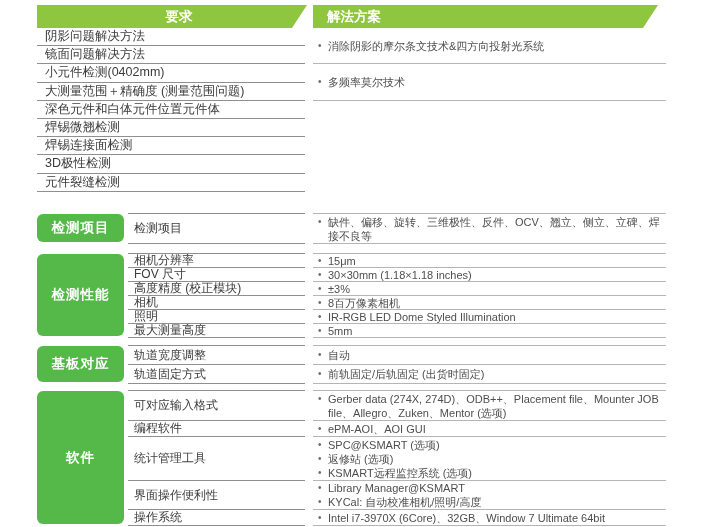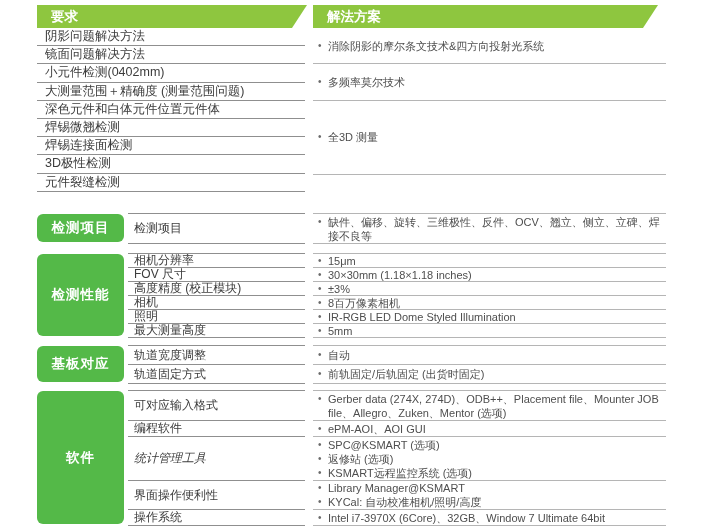--- a/index.html
+++ b/index.html
@@ -11,21 +11,21 @@
   .page{position:relative;width:725px;height:527px;background:#fff;overflow:hidden;}
 
   
   .banner{
     position:absolute;top:5px;height:23px;box-sizing:border-box;
     color:#fff;font-weight:bold;font-size:13.5px;line-height:23px;
     background:var(--banner-green,#8ec63f);
     clip-path:polygon(0 0,100% 0,calc(100% - 15px) 100%,0 100%);
     padding-left:14px;
   }
-  .banner-left{left:37px;width:270px;}
+  .banner-left{left:37px;width:270px;text-align:center;}
   .banner-right{left:313px;width:345px;}
 
   
   .req-rows{position:absolute;left:37px;top:28px;width:268px;}
   .req-row{
     height:18.2px;box-sizing:border-box;
     border-bottom:1px solid #8f8f8f;
     display:flex;align-items:center;
     font-size:12.5px;color:#3c3c3c;padding-left:8px;
     white-space:nowrap;overflow:hidden;
@@ -110,23 +110,20 @@
         <span>元件裂缝检测</span>
       </div>
     </div>
   <div class="sol-cells" id="sol-cells">
       <div class="sol-cell" style="height: 36.4px;">
         <div class="bullet-line">消除阴影的摩尔条文技术&amp;四方向投射光系统</div>
       </div>
       <div class="sol-cell" style="height: 36.4px;">
         <div class="bullet-line">多频率莫尔技术</div>
       </div>
-      <div class="sol-cell" style="height: 74px;">
-        <div class="bullet-line">全3D 测量</div>
-      </div>
     </div>
 
   <div id="sections">
       <div class="section" style="top: 213px; height: 30px;">
         <div class="sec-label">检测项目</div>
         <div class="sec-left">
           <div class="sec-row" style="height: 30px;">
             <span>检测项目</span>
           </div>
         </div>
@@ -200,21 +197,21 @@
       </div>
       <div class="section" style="top: 390px; height: 135px;">
         <div class="sec-label">软件</div>
         <div class="sec-left">
           <div class="sec-row" style="height: 30px;">
             <span>可对应输入格式</span>
           </div>
           <div class="sec-row" style="height: 16px;">
             <span>编程软件</span>
           </div>
-          <div class="sec-row" style="height: 44px; font-style: italic;">
+          <div class="sec-row" style="height: 44px;">
             <span>统计管理工具</span>
           </div>
           <div class="sec-row" style="height: 29px;">
             <span>界面操作便利性</span>
           </div>
           <div class="sec-row" style="height: 16px;">
             <span>操作系统</span>
           </div>
         </div>
         <div class="sec-right">

